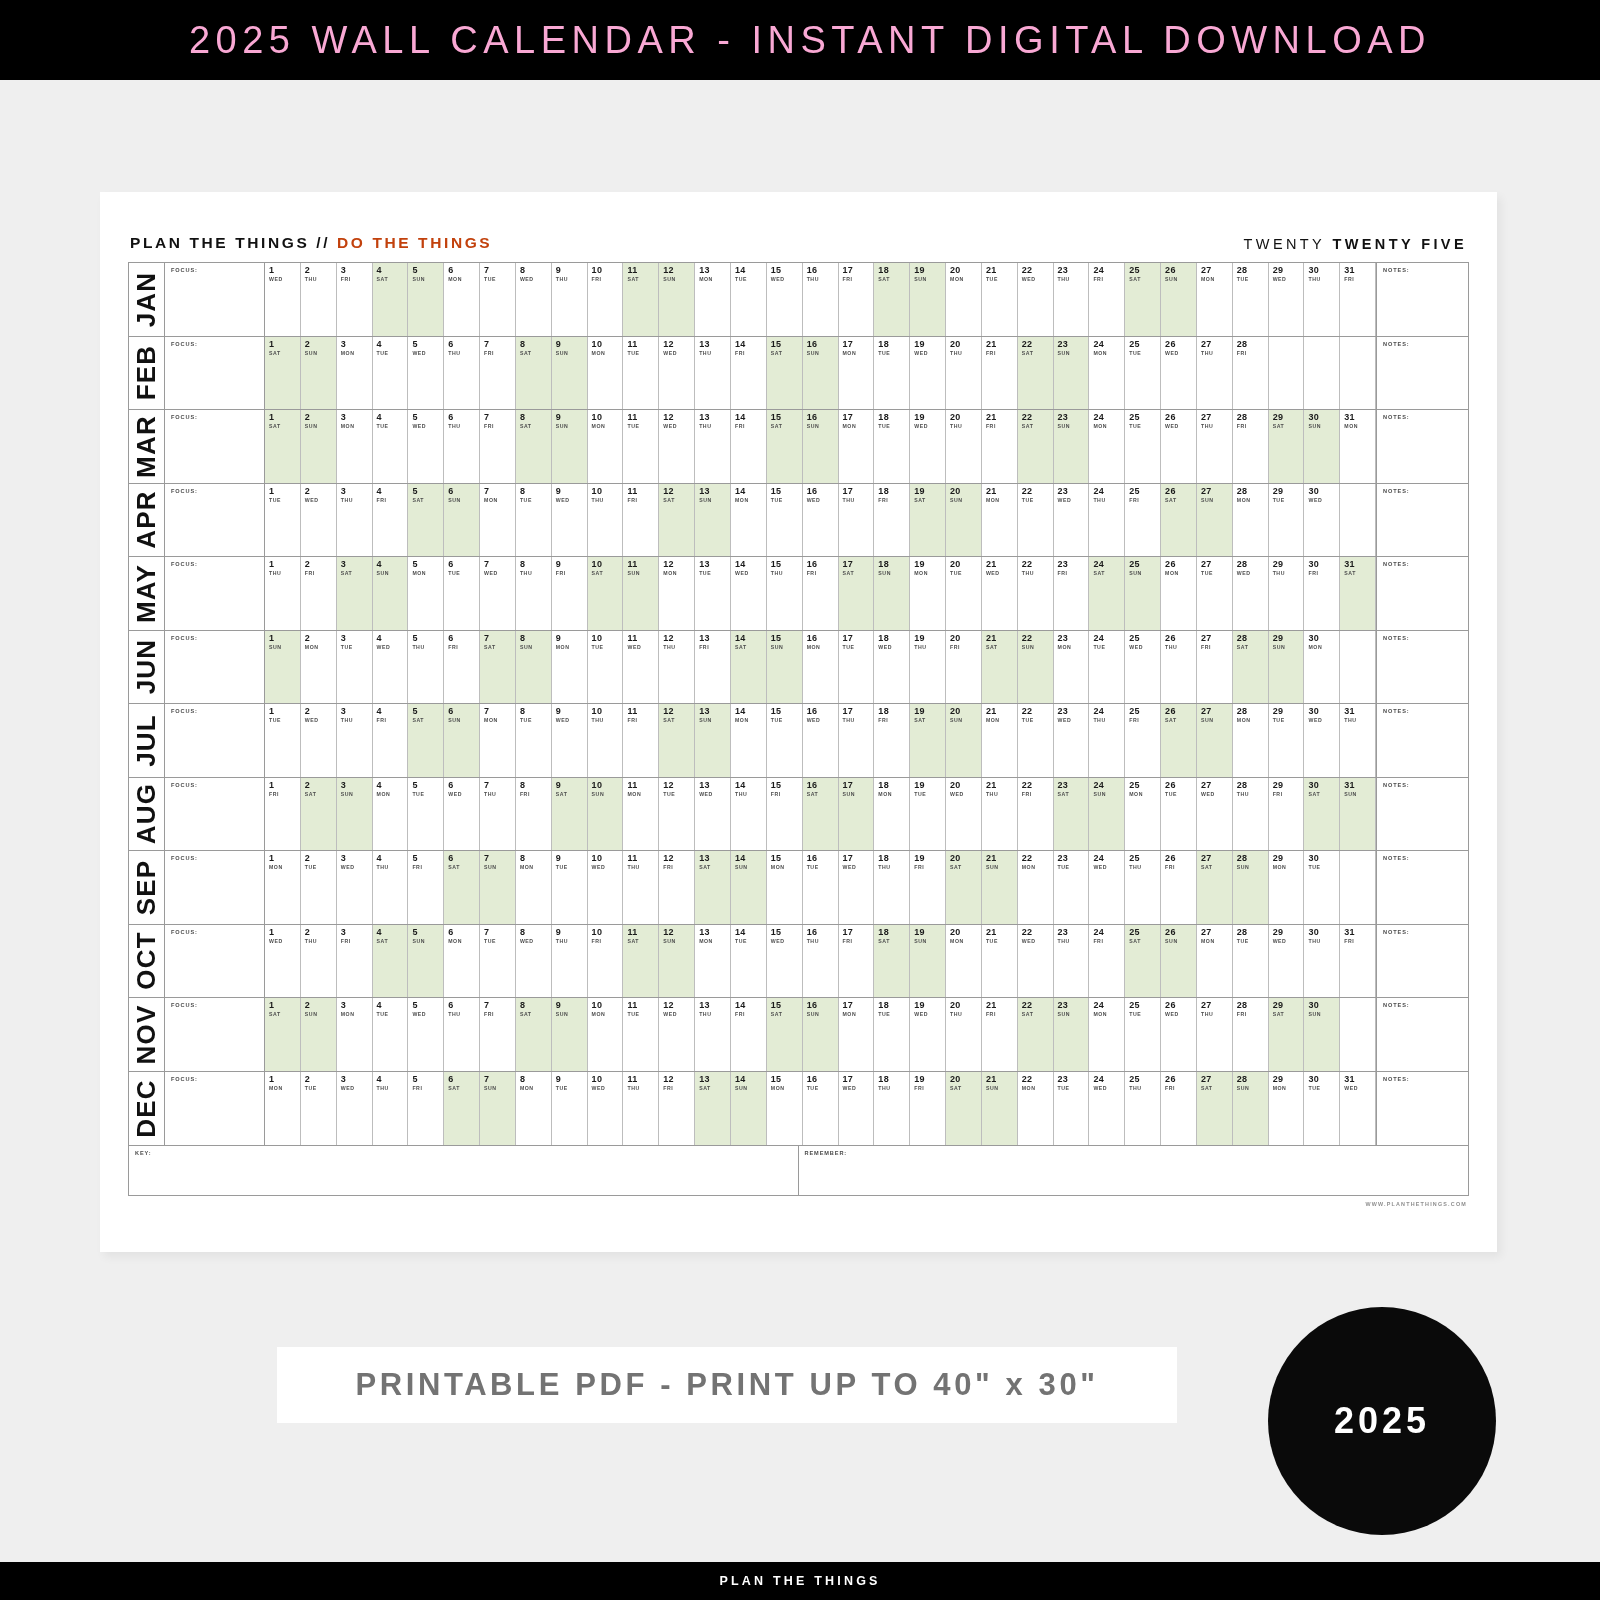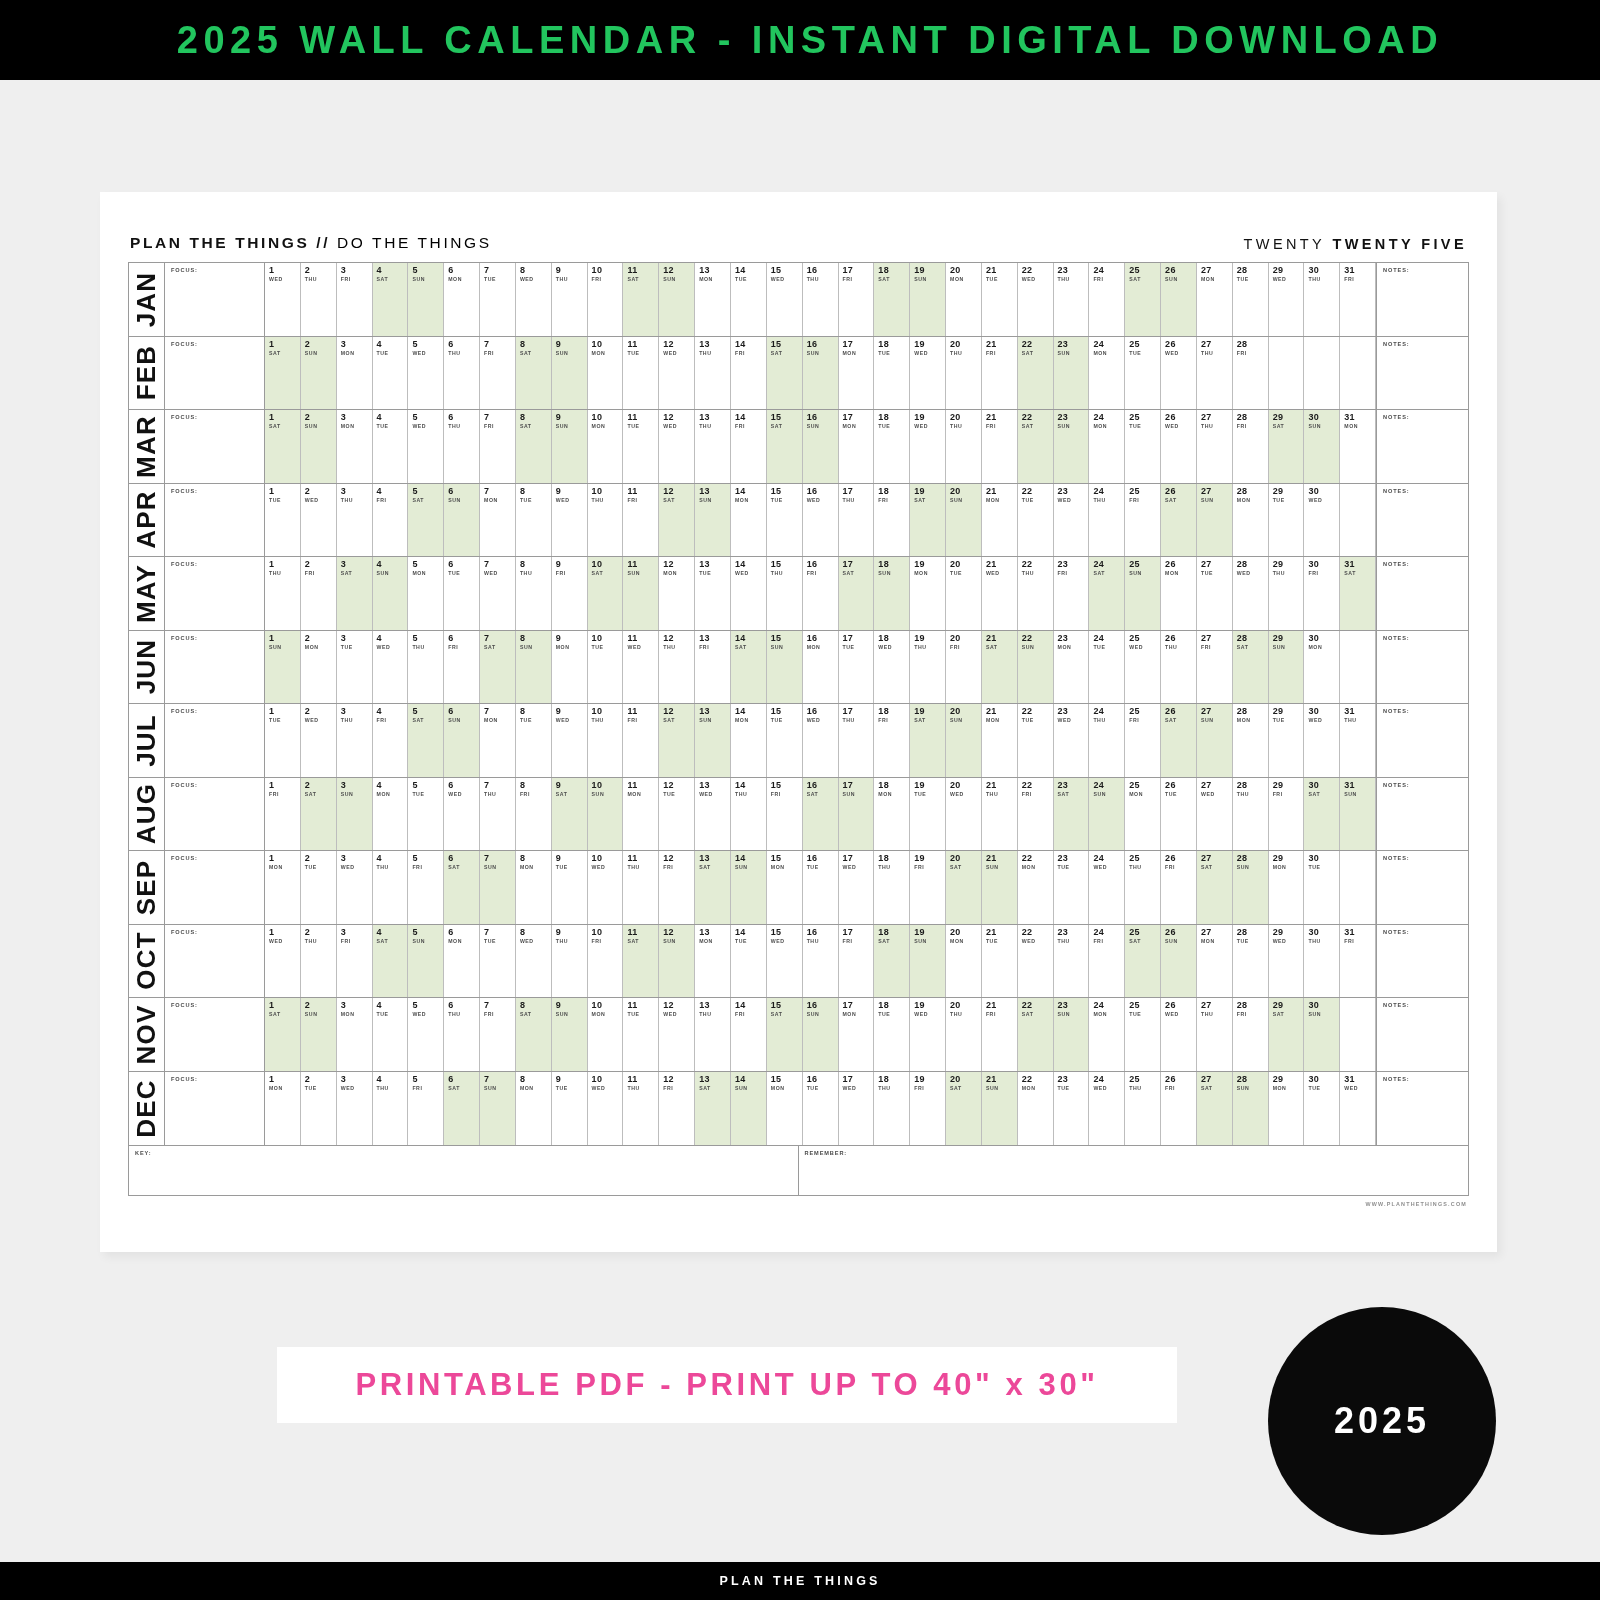--- a/index.html
+++ b/index.html
@@ -10,42 +10,42 @@
     overflow: hidden;
   }
   .page { position: relative; width: 1600px; height: 1600px; background: #efefef; }
 
   
   .top-banner {
     position: absolute; left: 0; top: 0; width: 1600px; height: 80px;
     background: #000; display: flex; align-items: center; justify-content: center;
   }
   .top-banner-text {
-    color: #22c55e; font-size: 38px; font-weight: 700;
+    color: #f9a8d4; font-size: 38px; font-weight: 400;
     letter-spacing: 5.5px; white-space: nowrap; margin-left: 20px;
   }
 
   
   .card {
     position: absolute; left: 100px; top: 192px;
     width: 1397px; height: 1060px;
     background: #ffffff;
     box-shadow: 4px 5px 9px rgba(0,0,0,0.055);
   }
   .card-inner { position: absolute; left: 28px; top: 22px; width: 1341px; }
 
   
   .card-head {
     display: flex; align-items: flex-end; justify-content: space-between;
     height: 38px; padding: 0 2px 0 2px;
   }
   .brand { font-size: 15.5px; letter-spacing: 2.6px; color: #111; white-space: nowrap; }
   .brand .b-bold { font-weight: 700; }
   .brand .b-slash { font-weight: 700; }
-  .brand .b-light { font-weight: 400; color: #000000; }
+  .brand .b-light { font-weight: 700; color: #c2410c; }
   .year-head { font-size: 14.5px; letter-spacing: 3.4px; color: #111; white-space: nowrap; margin-left: 17px; }
   .year-head .y-light { font-weight: 400; }
   .year-head .y-bold { font-weight: 700; }
 
   
   .grid { margin-top: 10px; border: 1px solid #9a9a9a; border-right: 1px solid #9a9a9a; }
   .mrow { display: flex; height: 73.5px; border-bottom: 1px solid #9a9a9a; position: relative; }
   .mrow:last-child { border-bottom: none; }
 
   .mlabel {
@@ -94,21 +94,21 @@
     text-align: right; font-size: 5.4px; letter-spacing: 1.2px;
     color: #8e8e8e; margin-top: 5px; padding-right: 2px; font-weight: 700;
   }
 
   
   .pdf-bar {
     position: absolute; left: 277px; top: 1347px; width: 900px; height: 76px;
     background: #fff; display: flex; align-items: center; justify-content: center;
   }
   .pdf-text {
-    font-size: 31px; font-weight: 700; letter-spacing: 3.6px; color: #ec4899; white-space: nowrap;
+    font-size: 31px; font-weight: 700; letter-spacing: 3.6px; color: #737373; white-space: nowrap;
   }
   .year-badge {
     position: absolute; left: 1268px; top: 1307px; width: 228px; height: 228px;
     border-radius: 50%; background: #0a0a0a;
     display: flex; align-items: center; justify-content: center;
   }
   .year-badge-text { color: #fff; font-size: 36px; font-weight: 700; letter-spacing: 4px; }
 
   .bottom-banner {
     position: absolute; left: 0; top: 1562px; width: 1600px; height: 38px;

